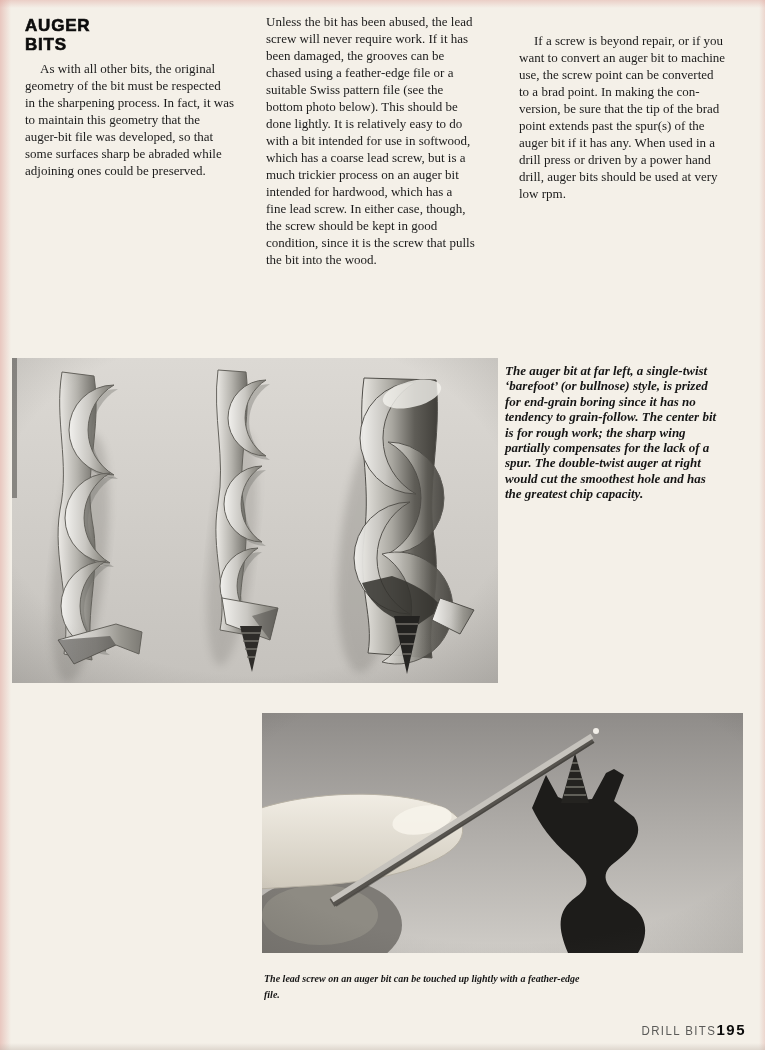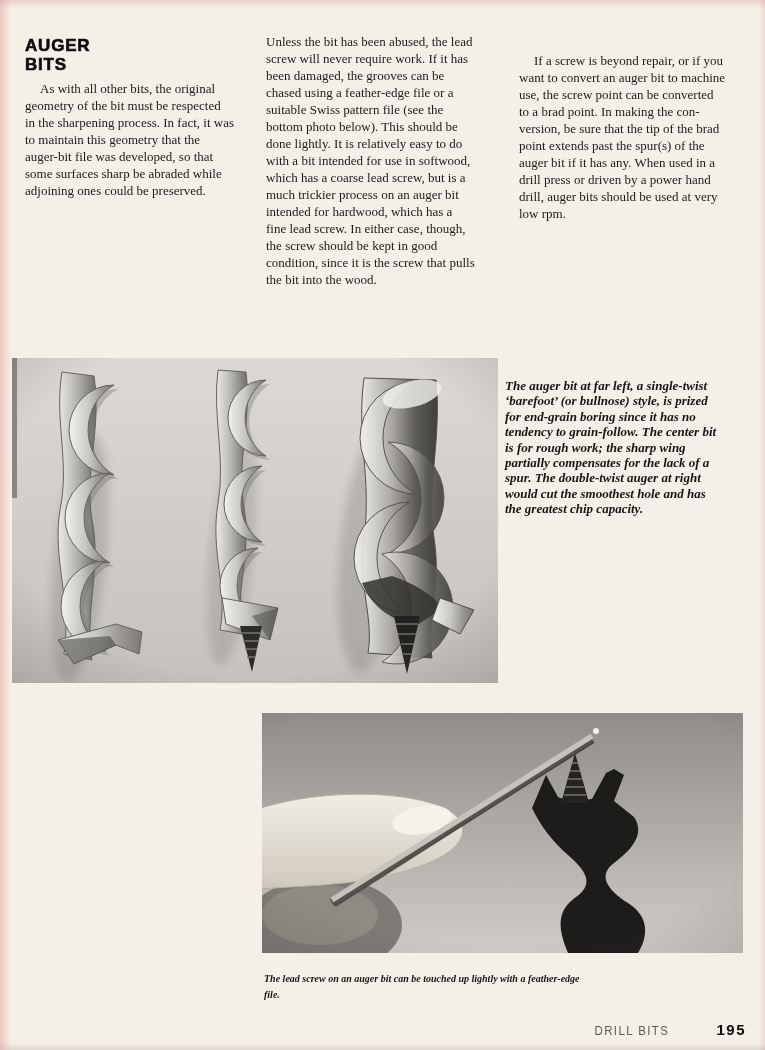--- a/index.html
+++ b/index.html
@@ -12,21 +12,21 @@
   .edge{position:absolute;pointer-events:none;}
   .edge-left{left:0;top:0;width:11px;height:100%;
     background:linear-gradient(90deg,rgba(223,166,158,.55),rgba(223,166,158,0));}
   .edge-top{left:0;top:0;width:100%;height:8px;
     background:linear-gradient(180deg,rgba(223,166,158,.45),rgba(223,166,158,0));}
   .edge-right{right:0;top:0;width:6px;height:100%;
     background:linear-gradient(270deg,rgba(223,166,158,.35),rgba(223,166,158,0));}
   .edge-bottom{left:0;bottom:0;width:100%;height:7px;
     background:linear-gradient(0deg,rgba(190,178,168,.4),rgba(190,178,168,0));}
 
-  .col{position:absolute;margin-top:20px;}
+  .col{position:absolute;}
   .col p{margin:0;font-size:13px;line-height:17px;white-space:pre;}
   .col p.indent{text-indent:15px;}
   #col-auger{left:25px;top:16px;width:230px;}
   #col-lead{left:266px;top:13px;width:242px;}
   #col-lead2{left:519px;top:32px;width:236px;}
 
   h2.heavy{
     margin:0 0 6px 0;font-family:"Liberation Sans",sans-serif;
     font-size:17px;line-height:19px;font-weight:bold;color:#0c0c0c;
     letter-spacing:.8px;white-space:pre;
@@ -37,30 +37,30 @@
     font-size:15px;line-height:18px;font-weight:400;color:#222;
     letter-spacing:.4px;
   }
 
   .photo{position:absolute;overflow:hidden;}
   .photo svg{display:block;width:100%;height:100%;}
   #photo-main{left:12px;top:358px;width:486px;height:325px;}
   #photo-file{left:262px;top:713px;width:481px;height:240px;}
 
   .caption{position:absolute;font-weight:bold;font-style:italic;color:#151515;}
-  #caption-main{left:505px;top:365px;width:255px;font-size:13px;line-height:15.4px;white-space:pre;}
+  #caption-main{left:505px;top:350px;width:255px;font-size:13px;line-height:15.4px;white-space:pre;}
   #caption-file{left:264px;top:961px;width:478px;font-size:10px;line-height:16px;white-space:pre;}
 
   #footer{
     position:absolute;right:19px;top:1021px;
     display:flex;align-items:baseline;
     font-family:"Liberation Sans",sans-serif;
   }
   #footer .section{font-size:12.5px;color:#5a5a58;letter-spacing:1.5px;transform:scaleX(.92);transform-origin:right;}
-  #footer .pagenum{font-size:15px;font-weight:bold;color:#0c0c0c;letter-spacing:1.5px;margin-left:47px;}
+  #footer .pagenum{font-size:15px;font-weight:bold;color:#0c0c0c;letter-spacing:1.5px;}
 </style>
 </head>
 <body>
 
 <div class="edge edge-left"></div>
 <div class="edge edge-top"></div>
 <div class="edge edge-right"></div>
 <div class="edge edge-bottom"></div>
 
 <section class="col" id="col-auger">

